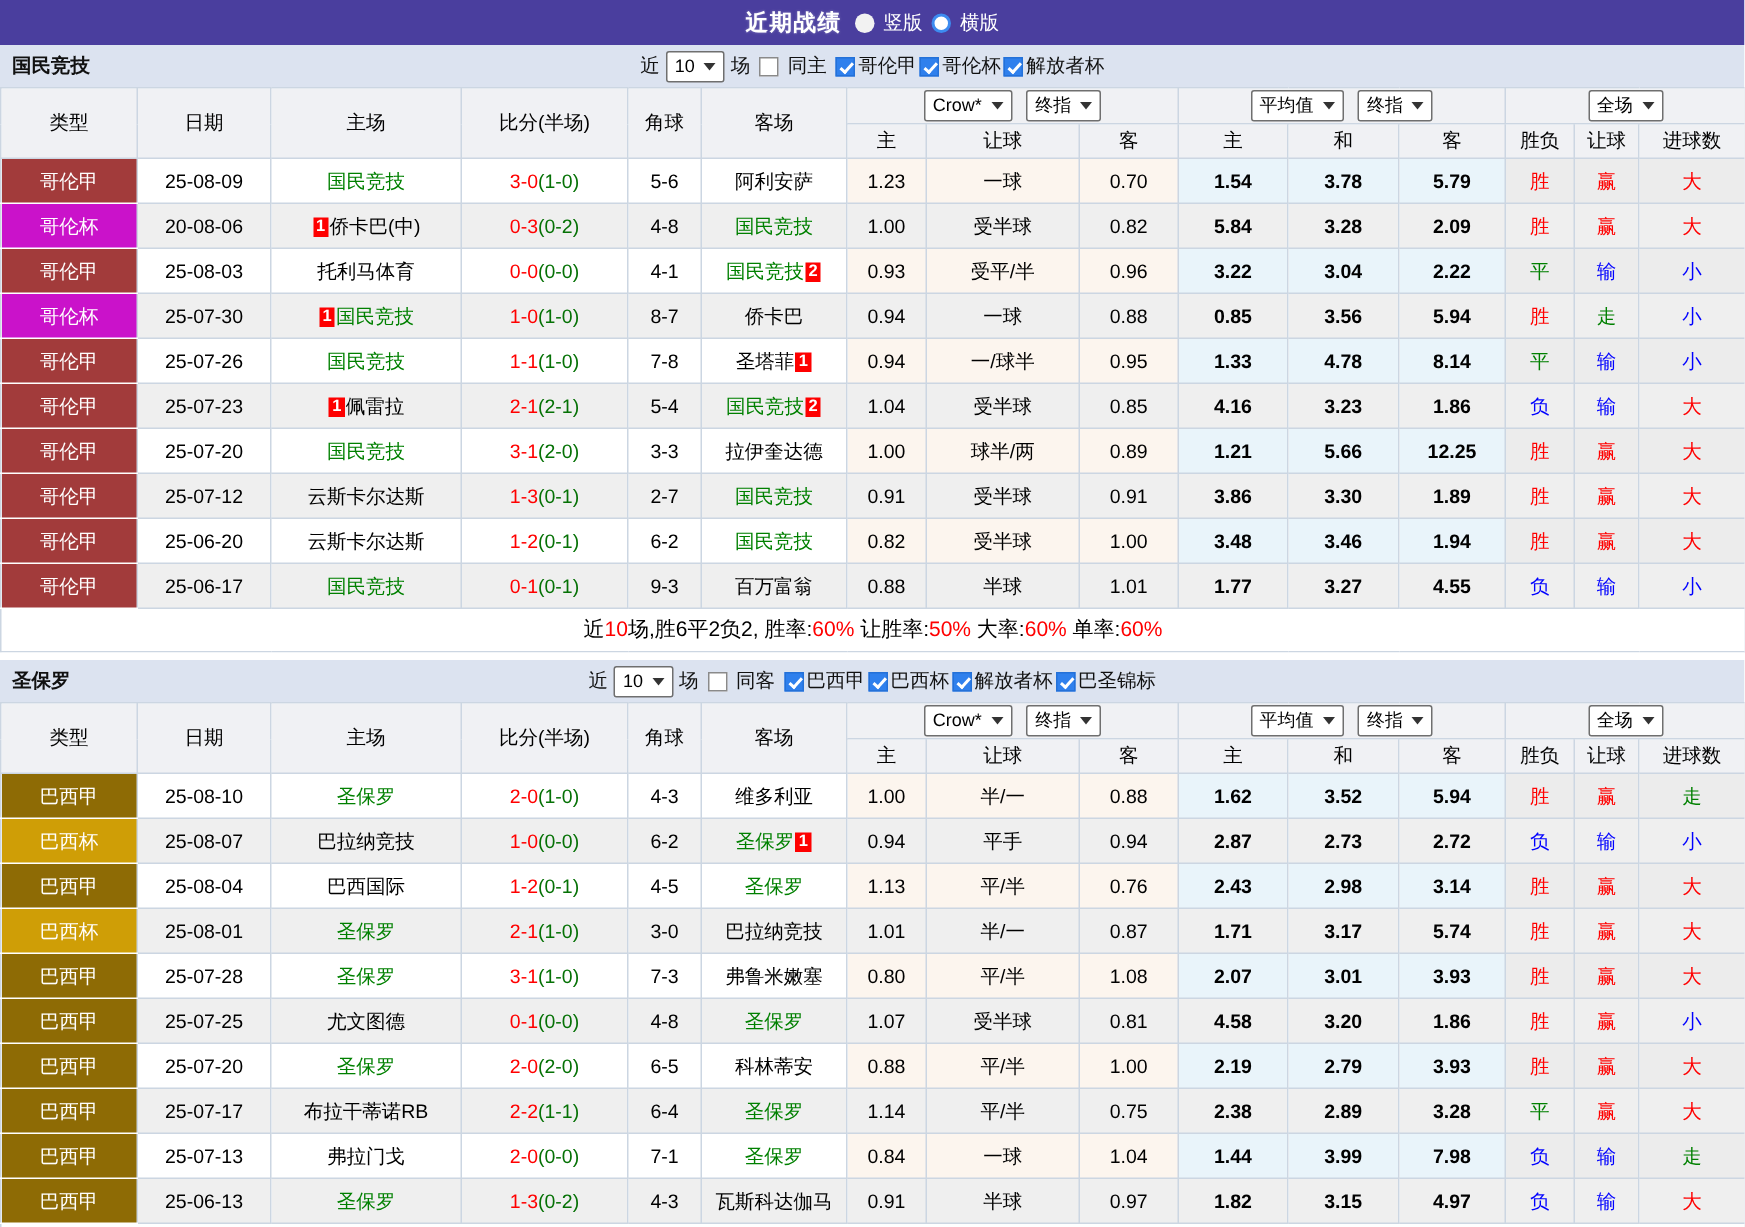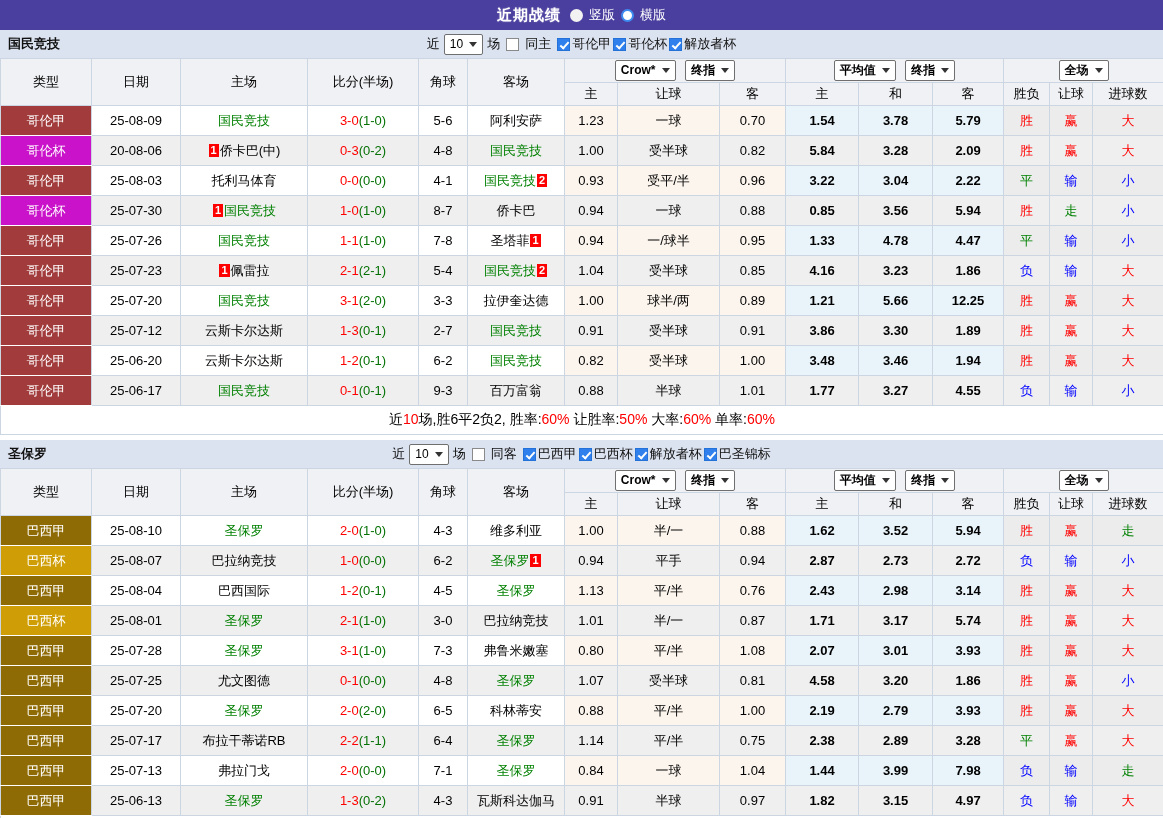--- a/index.html
+++ b/index.html
@@ -35,21 +35,21 @@
   .cb.checked{background:#2f80ed;border-color:#2471d8;}
   .cb.checked::after{content:"";position:absolute;left:4px;top:1px;width:3px;height:7px;border-right:2px solid #fff;border-bottom:2px solid #fff;transform:rotate(42deg);}
   .lg{display:flex;align-items:center;}
   
   table{border-collapse:collapse;table-layout:fixed;width:1163px;font-size:13px;}
   th,td{border:1px solid #ccd6e2;text-align:center;padding:0;overflow:hidden;white-space:nowrap;}
   thead th{background:#f0f1f4;font-weight:normal;color:#000;}
   tr.h1 th{height:23px;}
   tr.h2 th{height:22px;}
   th.grp{background:#f0f1f4;}
-  th.grp .select{margin:0 3px;font-weight:bold;}
+  th.grp .select{margin:0 3px;}
   tbody td{height:29px;background:#fff;}
   tbody tr:nth-child(even) td{background:#efefef;}
   tbody td.odds{background:#fcf5ee;}
   tbody td.avg{background:#e9f4fa;font-weight:bold;}
   tbody td.res{background:#ececec;}
   td.type{color:#fff;border-bottom-color:#fff;border-top-color:#fff;}
   td.team .green{color:#008000;}
   td.score .ft{color:#ff0000;}
   td.score .ht{color:#057105;}
   .badge{background:#fe0000;color:#fff;font-size:11px;font-weight:bold;line-height:13px;display:inline-block;padding:0 2px;vertical-align:1px;margin:0 1px;}
@@ -231,21 +231,21 @@
         <td class="date">25-07-26</td>
         <td class="team"><span class="green">国民竞技</span></td>
         <td class="score"><span class="ft">1-1</span><span class="ht">(1-0)</span></td>
         <td class="corner">7-8</td>
         <td class="team"><span>圣塔菲</span><span class="badge">1</span></td>
         <td class="odds">0.94</td>
         <td class="odds">一/球半</td>
         <td class="odds">0.95</td>
         <td class="avg">1.33</td>
         <td class="avg">4.78</td>
-        <td class="avg">4.47</td>
+        <td class="avg">8.14</td>
         <td class="res" style="color: rgb(0, 128, 0);">平</td>
         <td class="res" style="color: rgb(0, 0, 255);">输</td>
         <td class="res" style="color: rgb(0, 0, 255);">小</td>
       </tr>
       <tr>
         <td class="type" style="background: rgb(162, 59, 59);">哥伦甲</td>
         <td class="date">25-07-23</td>
         <td class="team"><span class="badge">1</span><span>佩雷拉</span></td>
         <td class="score"><span class="ft">2-1</span><span class="ht">(2-1)</span></td>
         <td class="corner">5-4</td>

